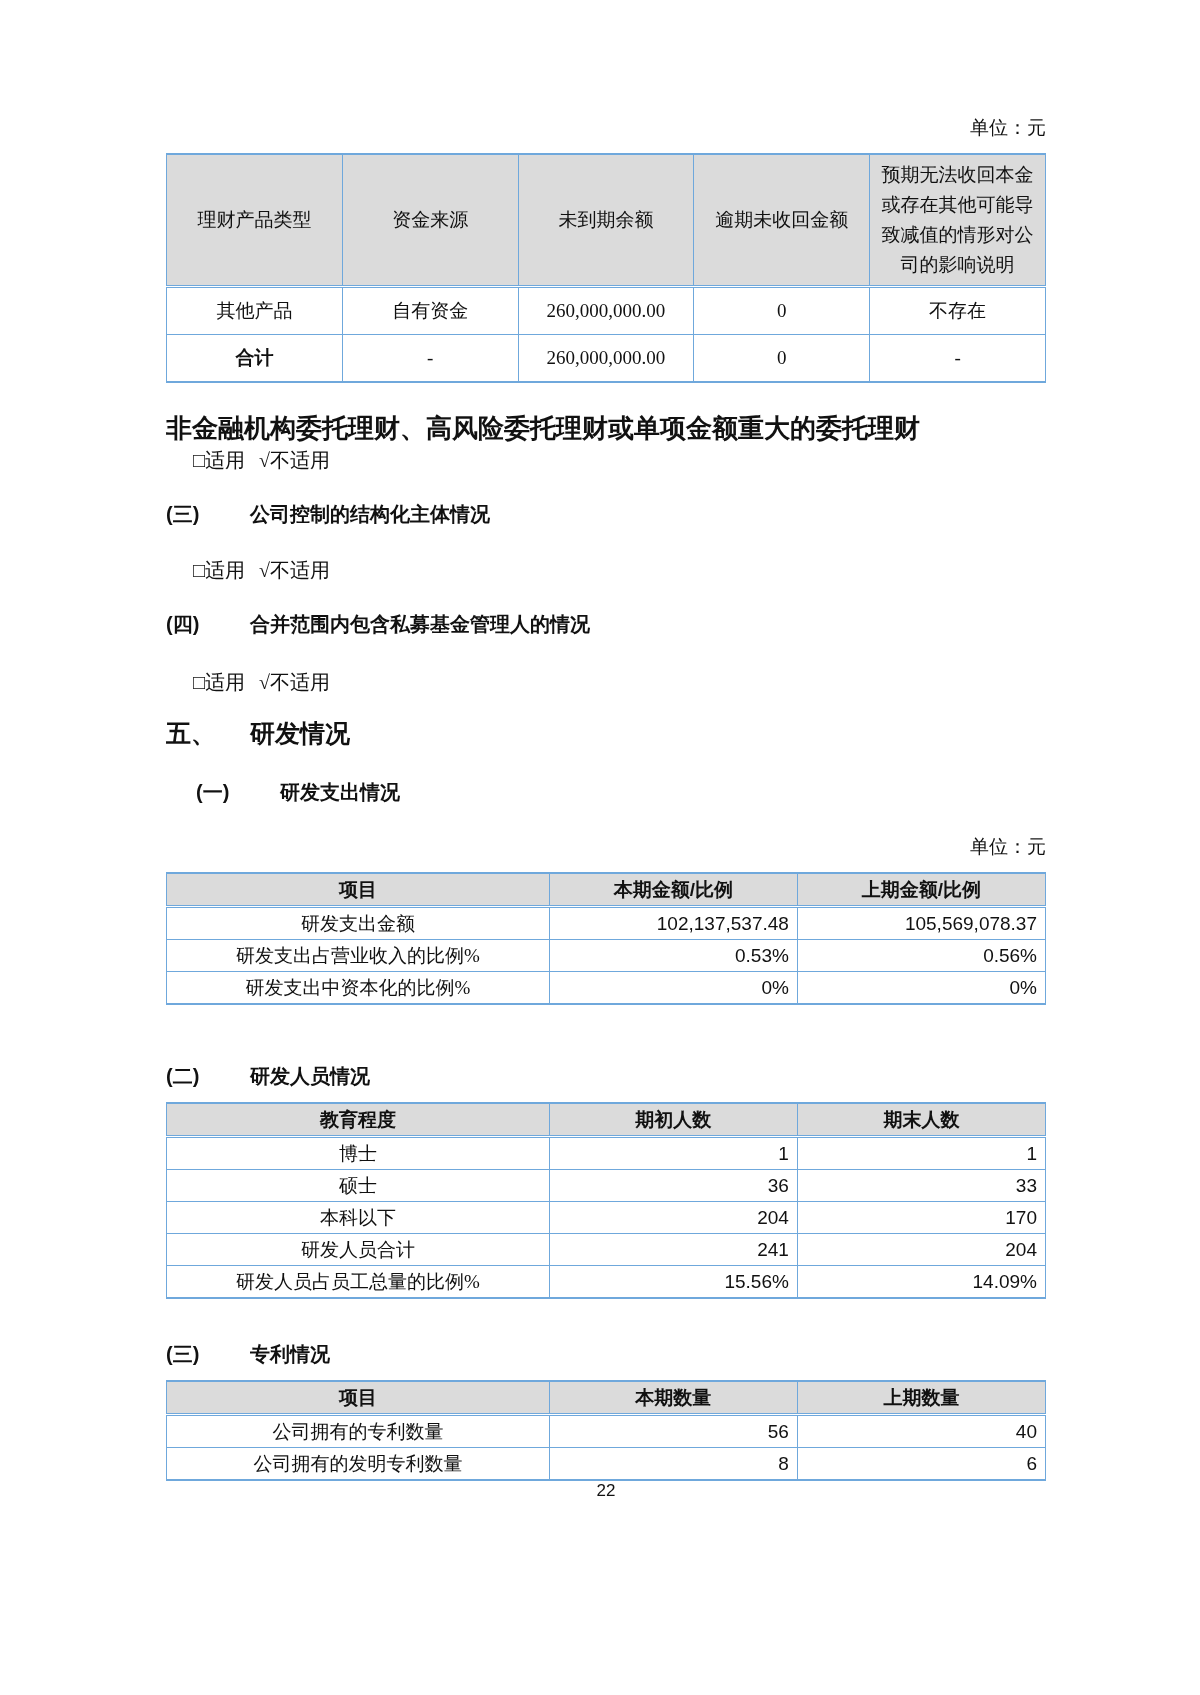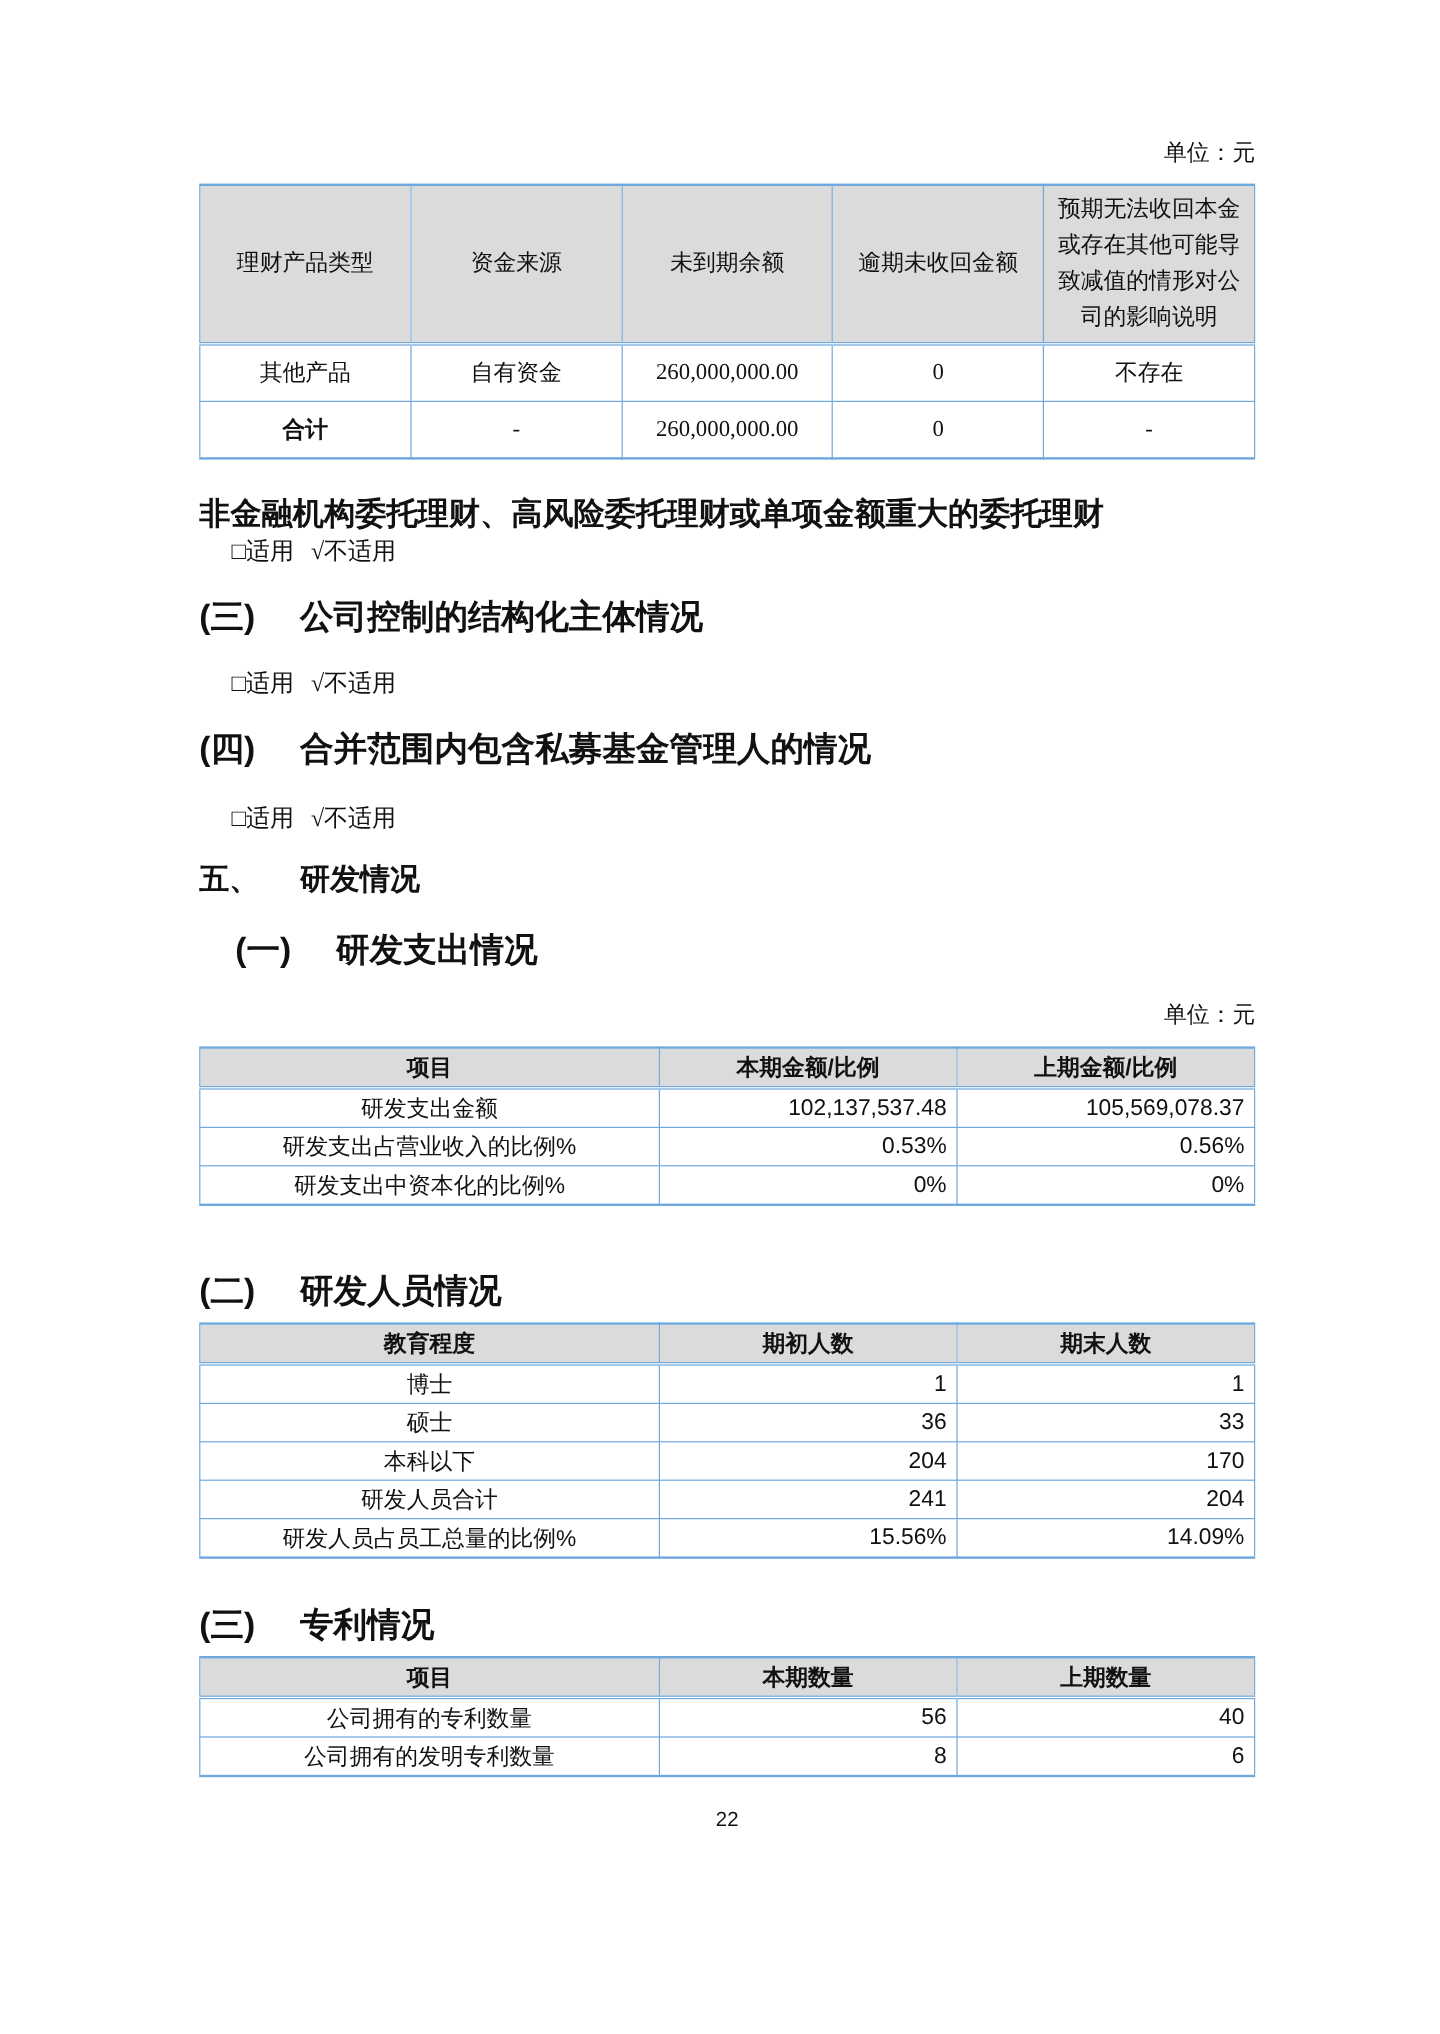--- a/index.html
+++ b/index.html
@@ -60,21 +60,21 @@
   }
   .t1 td{ height:38px; padding:4px 4px; }
   .t1 tbody tr:last-child td:first-child{ font-weight:bold; font-family:"Liberation Sans","DejaVu Sans",sans-serif; }
 
   
   .t2{ font-family:"Liberation Sans","DejaVu Sans",sans-serif; }
   .t2 thead th{ font-weight:bold; text-align:center; height:31px; padding:0 6px; }
   .t2 th:first-child{ width:44%; }
   .t2 th:nth-child(2), .t2 th:nth-child(3){ width:28%; }
   .t2 td{ height:31px; padding:0 8px; text-align:right; }
-  .t2 td:first-child{ text-align:center; }
+  .t2 td:first-child{ text-align:center;font-family:Liberation Serif, serif; }
 
   .bold-title{
     margin-top:32px;
     font-family:"Liberation Sans","DejaVu Sans",sans-serif;
     font-weight:bold;
     font-size:26px;
     line-height:26px;
   }
   .applicable-line{
     margin-top:6px;
@@ -82,37 +82,36 @@
     line-height:26px;
     padding-left:27px;
   }
   .applicable-line .sep{ display:inline-block; width:14px; }
   .applicable-line.a2{ margin-top:30px; }
   .applicable-line.a3{ margin-top:32px; }
 
   .sec-heading{
     font-family:"Liberation Sans","DejaVu Sans",sans-serif;
     font-weight:bold;
-    font-size:28px;
+    font-size:20px;
     line-height:26px;
   }
   .sec-heading .num{
     display:inline-block;
     width:84px;
   }
   .h-s3{ margin-top:28px; }
   .h-s4{ margin-top:28px; }
   .h-s5{ margin-top:24px; font-size:25px; line-height:28px; }
   .h-s5 .num{ width:84px; }
   .h-s51{ margin-top:32px;margin-left:30px; }
   .h-s52{ margin-top:58px; }
   .h-s53{ margin-top:42px; }
 
   .page-number{
-    margin-top:26px;
     text-align:center;
     font-size:17px;
     line-height:20px;
     font-family:"Liberation Sans","DejaVu Sans",sans-serif;
   }
 </style>
 </head>
 <body>
 
 <div class="page">

